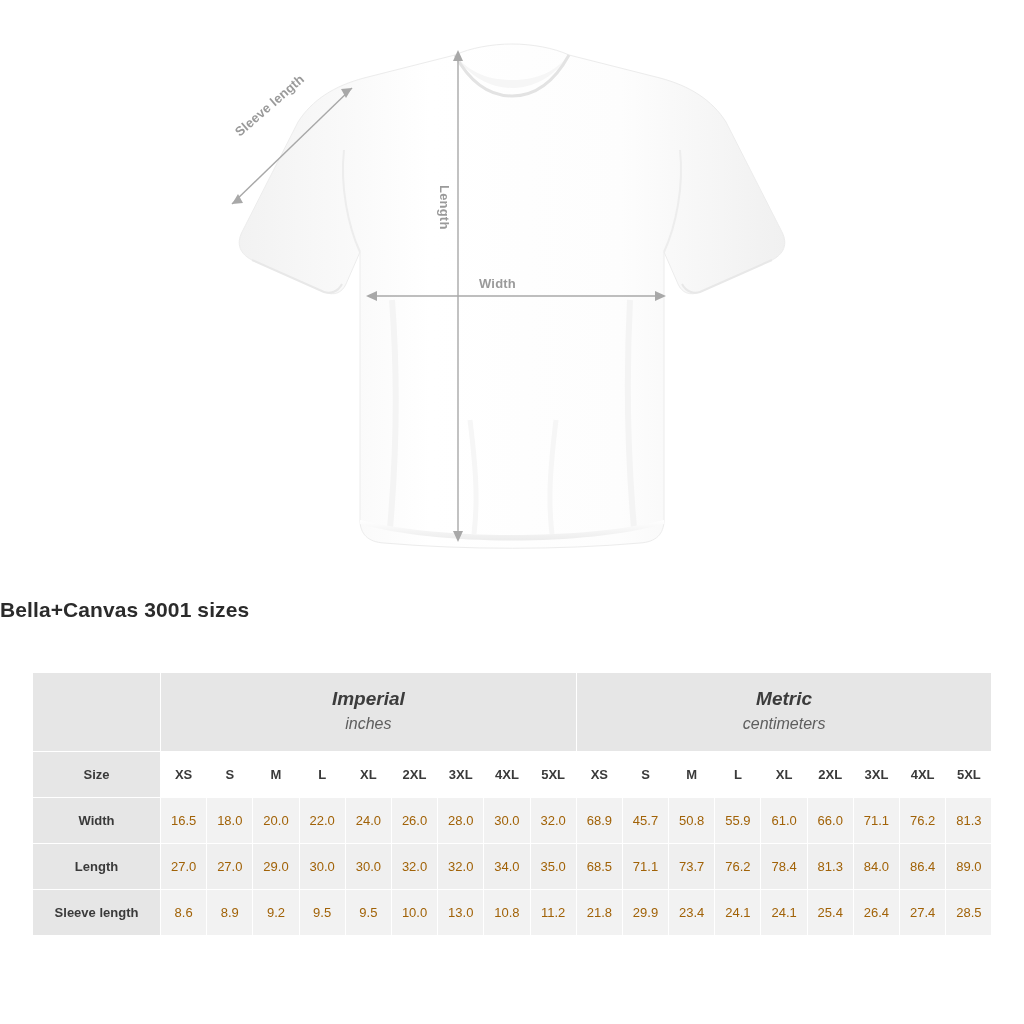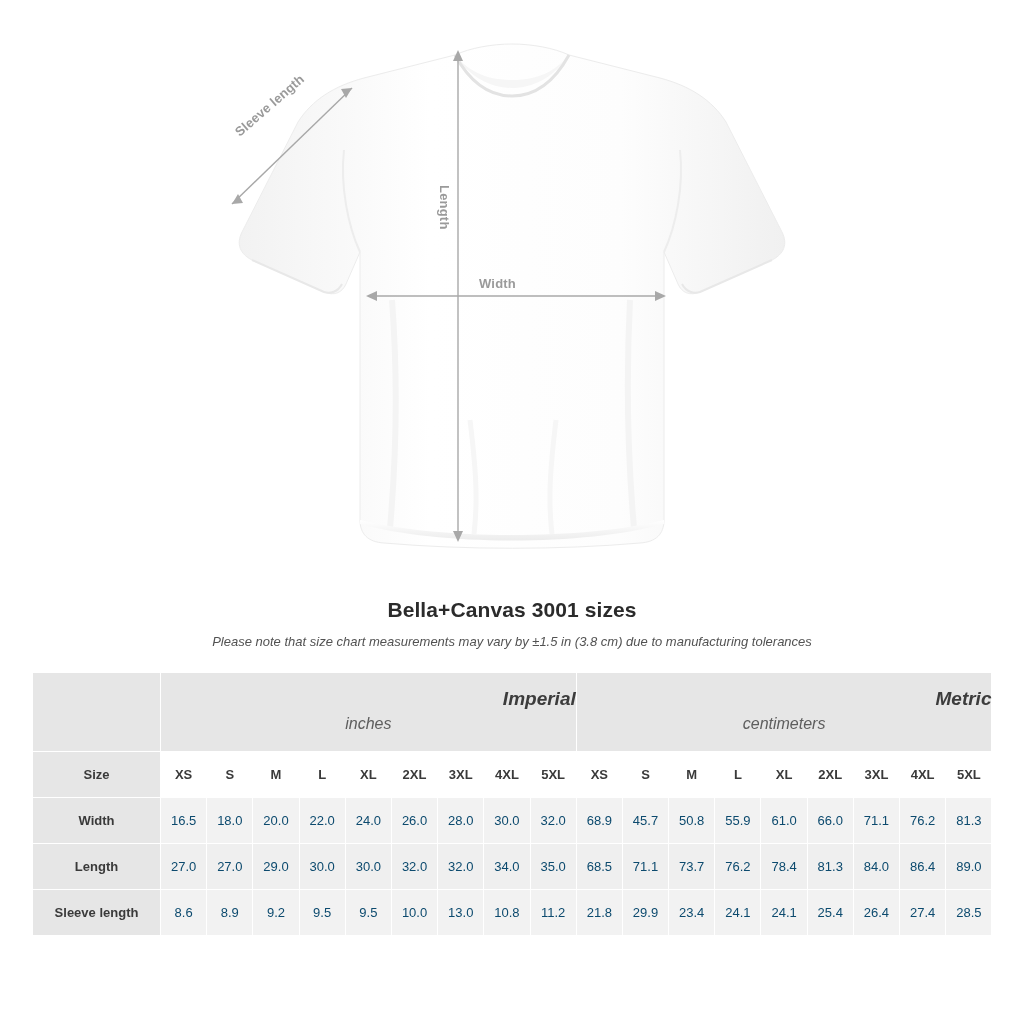--- a/index.html
+++ b/index.html
@@ -64,21 +64,20 @@
     left: 479px;
     top: 276px;
   }
 
   
   .title-block {
     position: absolute;
     left: 0;
     top: 598px;
     width: 1024px;
-    text-align: center;
   }
   .main-title {
     font-size: 21px;
     font-weight: bold;
     color: #2b2b2b;
     margin: 0;
     letter-spacing: 0.1px;
   }
   .subtitle {
     font-size: 13px;
@@ -110,21 +109,20 @@
     height: 78px;
     background: #e6e6e6;
     vertical-align: middle;
   }
   .unit-head .unit-name {
     font-size: 19px;
     font-weight: bold;
     font-style: italic;
     color: #3c3c3c;
     line-height: 1.25;
-    text-align: right;
   }
   .unit-head .unit-sub {
     font-size: 16px;
     font-style: italic;
     color: #5e5e5e;
     line-height: 1.6;
   }
   .corner-cell {
     background: #e6e6e6;
   }
@@ -150,21 +148,21 @@
     background: #ededed;
   }
   td.rowlabel {
     font-weight: bold;
     background: #e6e6e6 !important;
     font-size: 13px;
     color: #3a3a3a;
   }
   tr.data-row td.value {
     background: #f2f2f2;
-    color: #0c4a6e;
+    color: #a16207;
   }
   tr.data-row.alt td.value {
     background: #efefef;
   }
 </style>
 </head>
 <body>
 
 <div class="page">
 
@@ -245,21 +243,20 @@
       </svg>
 
       <div class="dim-label label-sleeve">Sleeve length</div>
       <div class="dim-label label-length">Length</div>
       <div class="dim-label label-width">Width</div>
     </div>
   </div>
 
   <div class="title-block">
     <h1 class="main-title">Bella+Canvas 3001 sizes</h1>
-    <p class="subtitle">Please note that size chart measurements may vary by ±1.5 in (3.8 cm) due to manufacturing tolerances</p>
   </div>
 
   <div class="table-wrap">
     <table class="size-table">
       <colgroup>
         <col style="width:128px">
         <col span="18" style="width:46.2px">
       </colgroup>
       <tbody>
 

